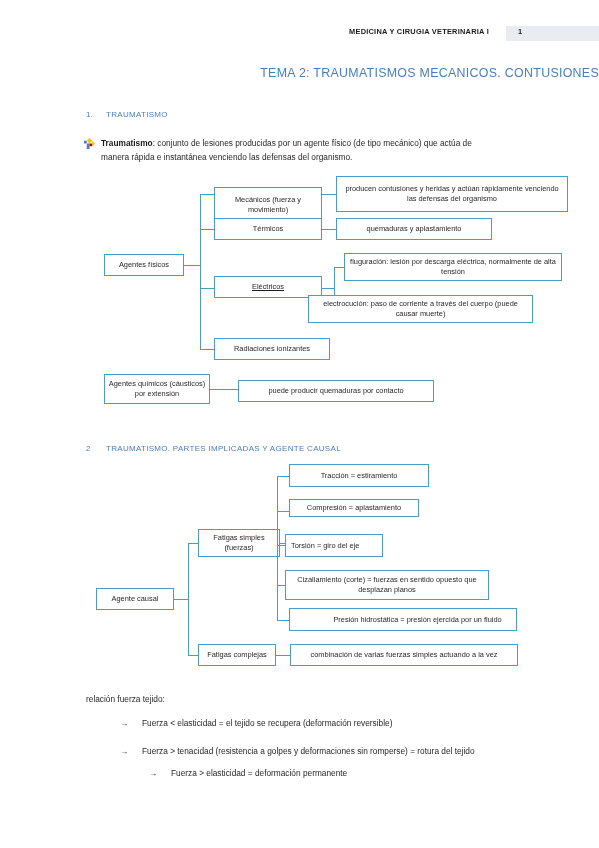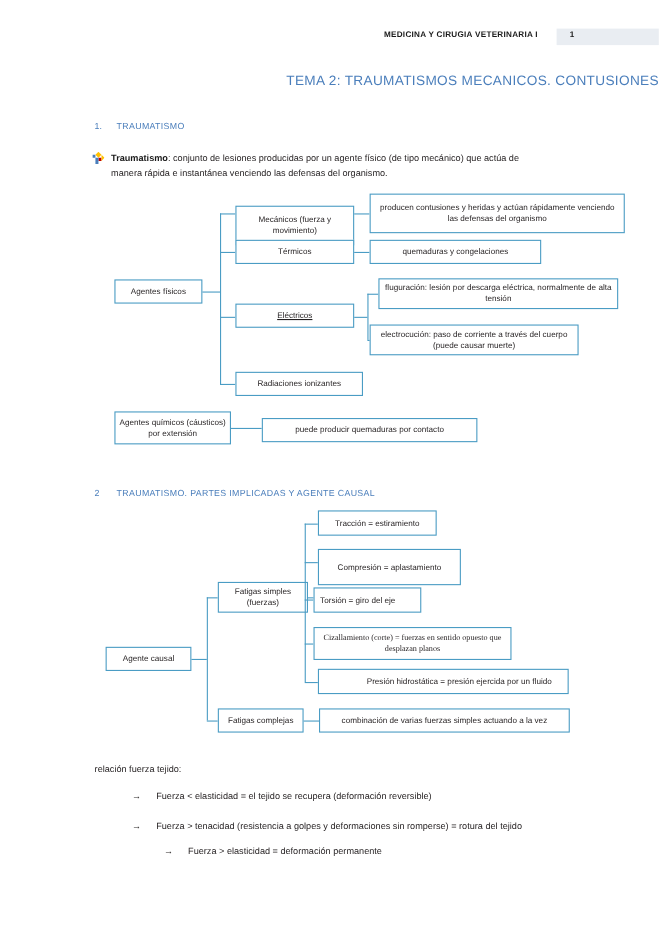--- a/index.html
+++ b/index.html
@@ -182,29 +182,29 @@
 <div class="ln-h" style="left:200px; top:229px; width:14px;"></div>
 <div class="ln-h" style="left:200px; top:288px; width:14px;"></div>
 <div class="ln-h" style="left:200px; top:349px; width:14px;"></div>
 
 <div class="box" style="left:214px; top:187px; width:108px; height:36px;">Mecánicos (fuerza y movimiento)</div>
 <div class="ln-h" style="left:322px; top:194px; width:14px;"></div>
 <div class="box" style="left:336px; top:176px; width:232px; height:36px;">producen contusiones y heridas y actúan rápidamente venciendo las defensas del organismo</div>
 
 <div class="box" style="left:214px; top:218px; width:108px; height:22px;">Térmicos</div>
 <div class="ln-h" style="left:322px; top:229px; width:14px;"></div>
-<div class="box" style="left:336px; top:218px; width:156px; height:22px;">quemaduras y congelaciones</div>
+<div class="box" style="left:336px; top:218px; width:156px; height:22px;">quemaduras y aplastamiento</div>
 
 <div class="box" style="left:214px; top:276px; width:108px; height:22px;text-decoration:underline;">Eléctricos</div>
 <div class="ln-h" style="left:322px; top:288px; width:12px;"></div>
 <div class="ln-v" style="left:334px; top:267px; height:42px;"></div>
 <div class="ln-h" style="left:334px; top:267px; width:10px;"></div>
 <div class="ln-h" style="left:334px; top:309px; width:10px;"></div>
 <div class="box" style="left:344px; top:253px; width:218px; height:28px;">fluguración: lesión por descarga eléctrica, normalmente de alta tensión</div>
-<div class="box" style="left:336px; top:295px; width:190px; height:28px;">electrocución: paso de corriente a través del cuerpo (puede causar muerte)</div>
+<div class="box" style="left:308px; top:295px; width:225px; height:28px;">electrocución: paso de corriente a través del cuerpo (puede causar muerte)</div>
 
 <div class="box" style="left:214px; top:338px; width:116px; height:22px;">Radiaciones ionizantes</div>
 
 <div class="box bold" style="left:104px; top:374px; width:106px; height:30px;">Agentes químicos (cáusticos) por extensión</div>
 <div class="ln-h" style="left:210px; top:389px; width:28px;"></div>
 <div class="box" style="left:238px; top:380px; width:196px; height:22px;">puede producir quemaduras por contacto</div>
 
 <div class="section-num" style="left:86px; top:444px;">2</div>
 <div class="section-head" style="left:106px; top:444px;">TRAUMATISMO. PARTES IMPLICADAS Y AGENTE CAUSAL</div>
 
@@ -216,24 +216,24 @@
 
 <div class="box" style="left:198px; top:529px; width:82px; height:28px;">Fatigas simples (fuerzas)</div>
 <div class="ln-h" style="left:280px; top:543px; width:12px;"></div>
 <div class="ln-v" style="left:277px; top:476px; height:144px;"></div>
 <div class="ln-h" style="left:277px; top:476px; width:12px;"></div>
 <div class="ln-h" style="left:277px; top:511px; width:12px;"></div>
 <div class="ln-h" style="left:277px; top:545px; width:8px;"></div>
 <div class="ln-h" style="left:277px; top:585px; width:8px;"></div>
 <div class="ln-h" style="left:277px; top:620px; width:12px;"></div>
 
-<div class="box" style="left:289px; top:464px; width:108px; height:23px;">Tracción = estiramiento</div>
-<div class="box" style="left:289px; top:499px; width:130px; height:33px;">Compresión = aplastamiento</div>
+<div class="box" style="left:289px; top:464px; width:140px; height:23px;">Tracción = estiramiento</div>
+<div class="box" style="left:289px; top:499px; width:130px; height:18px;">Compresión = aplastamiento</div>
 <div class="box leftalign" style="left:285px; top:534px; width:98px; height:23px;">Torsión = giro del eje</div>
-<div class="box" style="left:285px; top:570px; width:180px; height:30px;font-family:Liberation Serif, serif;">Cizallamiento (corte) = fuerzas en sentido opuesto que desplazan planos</div>
+<div class="box" style="left:285px; top:570px; width:204px; height:30px;">Cizallamiento (corte) = fuerzas en sentido opuesto que desplazan planos</div>
 <div class="box" style="left:289px; top:608px; width:228px; height:23px;padding-left:32px;">Presión hidrostática = presión ejercida por un fluido</div>
 
 <div class="box" style="left:198px; top:644px; width:78px; height:22px;">Fatigas complejas</div>
 <div class="ln-h" style="left:276px; top:655px; width:14px;"></div>
 <div class="box" style="left:290px; top:644px; width:228px; height:22px;">combinación de varias fuerzas simples actuando a la vez</div>
 
 <div class="rel-label">relación fuerza tejido:</div>
 
 <div class="arrow-row" style="top:718px;">
   <span class="arrow-glyph">→</span><span>Fuerza &lt; elasticidad = el tejido se recupera (deformación reversible)</span>

